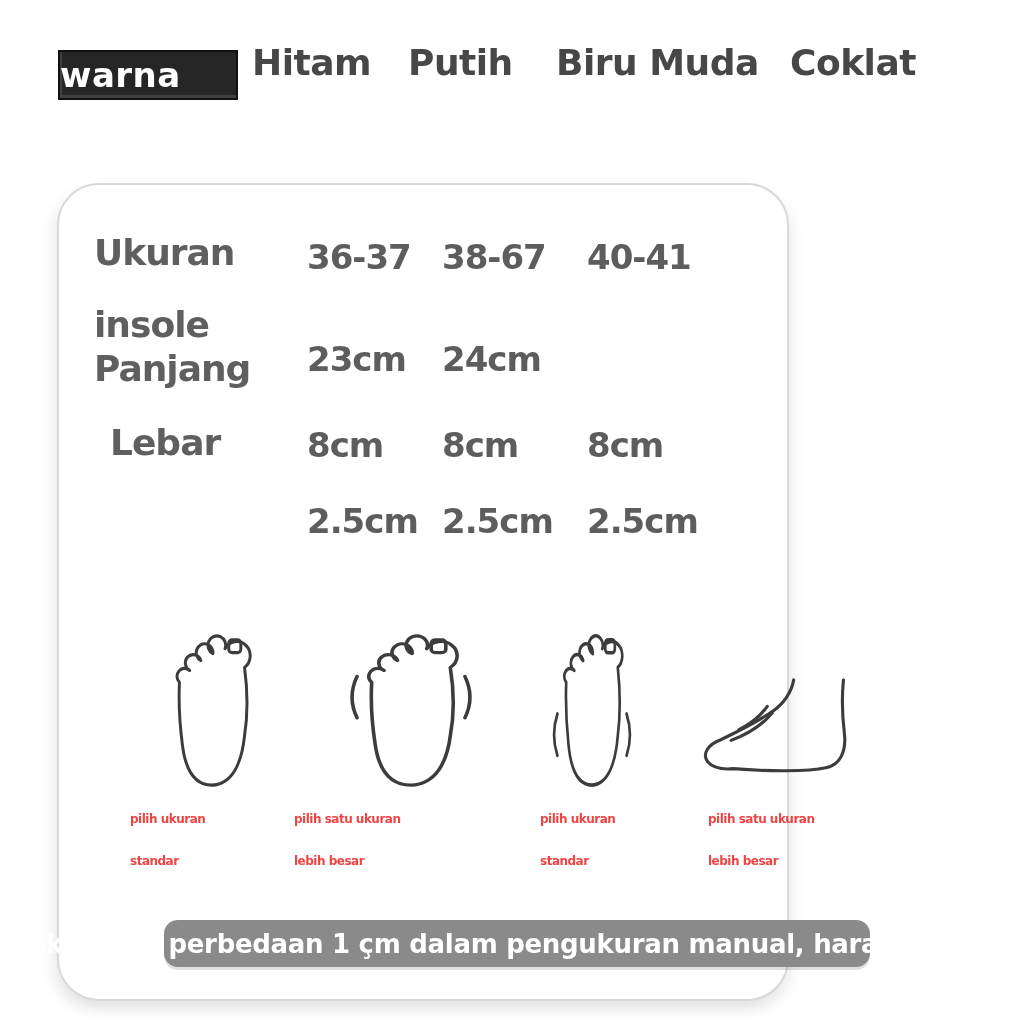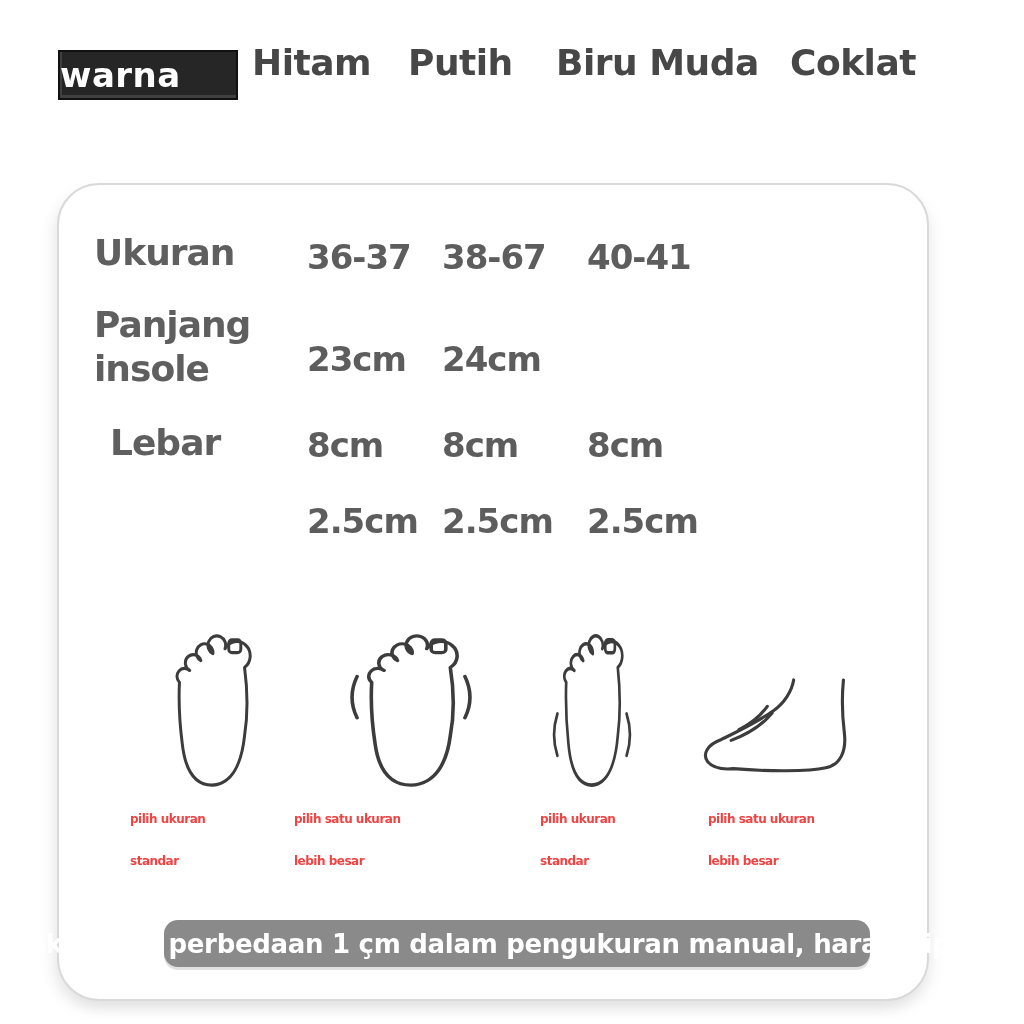--- a/index.html
+++ b/index.html
@@ -26,21 +26,21 @@
     color: #ffffff; font-weight: bold; font-size: 34px; letter-spacing: 0.5px;
   }
   .color-opt {
     top: 38px; height: 50px; line-height: 50px;
     font-weight: bold; font-size: 36px; color: #474747; letter-spacing: -0.5px;
     white-space: nowrap;
   }
 
   
   .card {
-    left: 57px; top: 183px; width: 872px; height: 818px;
+    left: 57px; top: 183px; width: 732px; height: 818px;
     background: #ffffff;
     border: 2px solid #d9d9d9;
     border-radius: 42px;
     box-sizing: border-box;
     box-shadow: -5px 8px 14px rgba(0,0,0,0.07), 5px 8px 14px rgba(0,0,0,0.05);
   }
 
   
   .t-label {
     left: 35px; width: 225px;
@@ -92,22 +92,22 @@
 <div class="abs color-opt" style="left:790px">Coklat</div>
 
 <div class="abs card">
 
   <div class="abs t-label row-0">Ukuran</div>
   <div class="abs t-value row-0v col-0">36-37</div>
   <div class="abs t-value row-0v col-1">38-67</div>
   <div class="abs t-value row-0v col-2">40-41</div>
 
   <div class="abs t-label row-1">
+    <div>insole</div>
     <div>Panjang</div>
-    <div>insole</div>
   </div>
   <div class="abs t-value row-1v col-0">23cm</div>
   <div class="abs t-value row-1v col-1">24cm</div>
 
   <div class="abs t-label row-2">Lebar</div>
   <div class="abs t-value row-2v col-0">8cm</div>
   <div class="abs t-value row-2v col-1">8cm</div>
   <div class="abs t-value row-2v col-2">8cm</div>
 
   <div class="abs t-value row-3v col-0">2.5cm</div>

